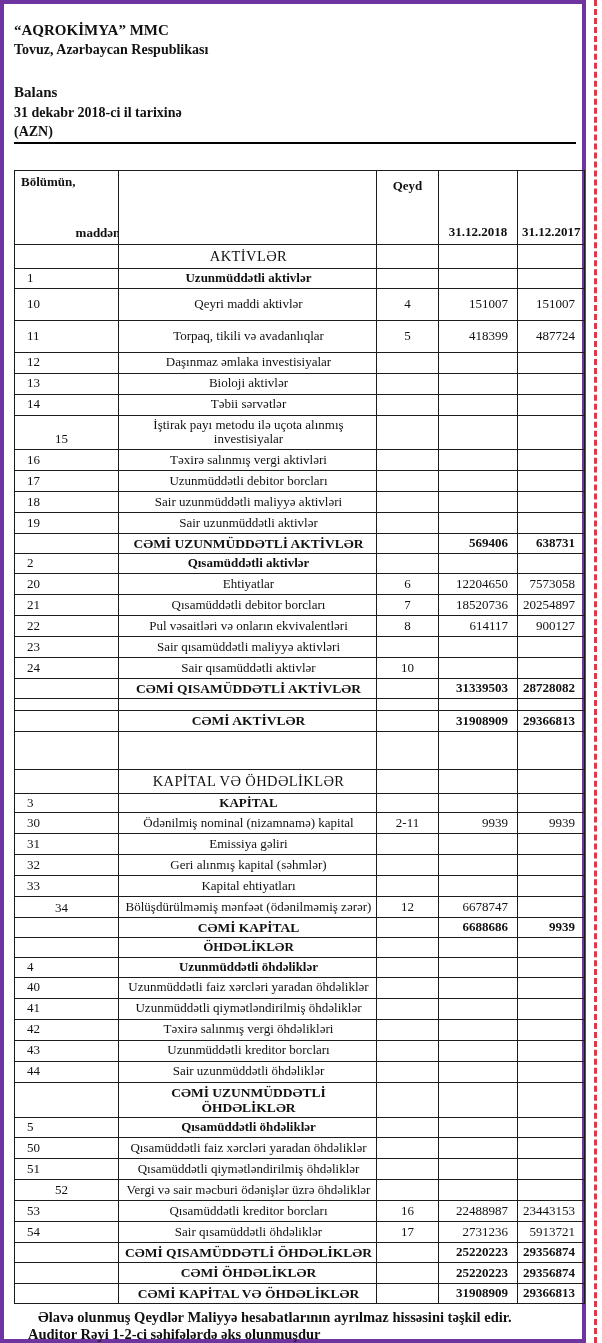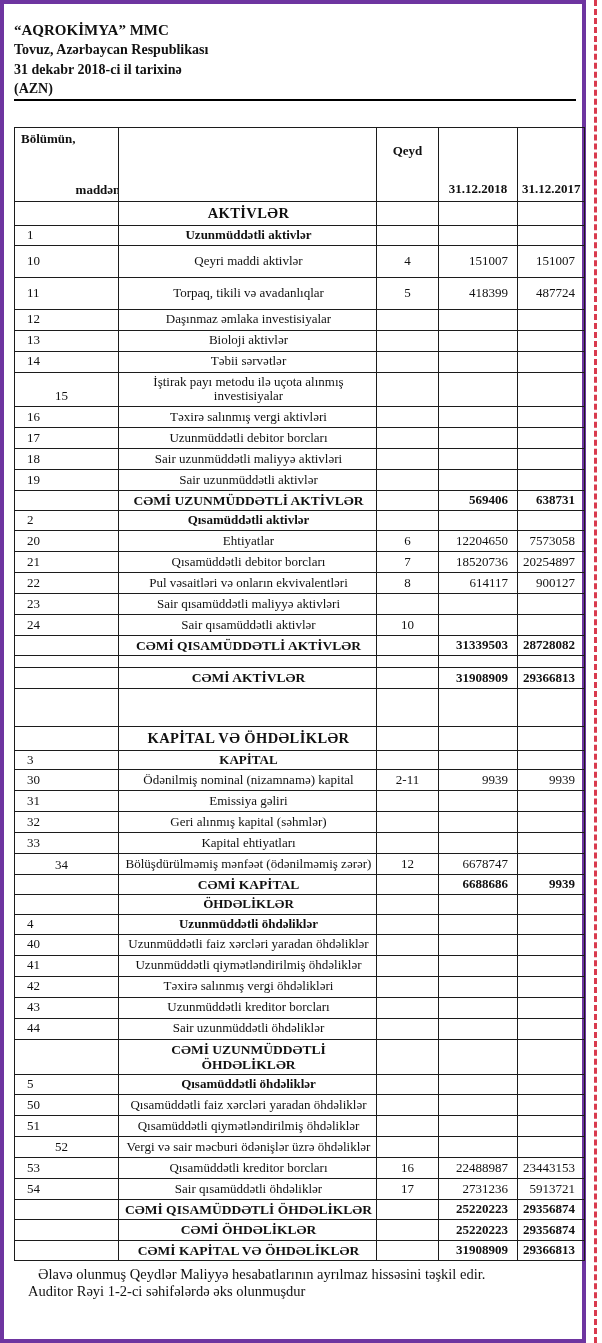--- a/index.html
+++ b/index.html
@@ -70,64 +70,65 @@
     display:flex;
     flex-direction:row;
     height:66px;
     text-align:left;
     padding-left:2px;
     font-size:13px;
   }
   .colhead-num-wrap .l2{margin-top:auto;}
   .colhead-num-wrap .l3{}
   th.colhead-desc{}
-  th.colhead-qeyd{vertical-align:top;text-align:center;font-size:13px;padding-top:16px;}
+  th.colhead-qeyd{vertical-align:top;text-align:center;font-size:13px;padding-top:8px;}
   th.colhead-year{vertical-align:bottom;text-align:center;font-size:13px;padding-bottom:4px;}
   td.col-num{padding-left:12px;text-align:left;}
   td.col-desc{padding-left:6px;text-align:center;}
   td.col-qeyd{text-align:center;}
   td.col-v2018,td.col-v2017{text-align:right;padding-right:9px;}
   tr.row-title td.col-desc{
     text-align:center;
-    font-weight:bold;
+    font-weight:normal;
     font-size:14.5px;
     letter-spacing:.4px;
   }
   tr.row-title td{height:24px;}
   tr.row-section td.col-desc{font-weight:bold;}
   tr.row-total td{font-weight:bold;}
   tr.row-total td.col-desc{font-size:13.5px;}
   tr.row-item td{height:21px;}
   tr.tall td{height:32px;}
   tr.row-blank td{height:12px;}
   tr.row-blank-tall td{height:38px;}
   td.vbottom{vertical-align:bottom;padding-left:40px;}
   
   .doc-footer{
     margin-top:5px;
-    font-weight:normal;
+    font-weight:bold;
     font-size:14.5px;
     line-height:1.22;
     padding-right:2px;
   }
   .doc-footer p{margin:0;}
   .doc-footer .p1{text-indent:24px;}
   .doc-footer .p2{text-indent:14px;}
 </style>
 </head>
 <body>
 
 <div class="frame"></div>
 <div class="dashed-edge"></div>
 
 <div class="content">
 
   <div class="doc-header">
     <div class="company">“AQROKİMYA” MMC</div>
     <div class="location">Tovuz, Azərbaycan Respublikası</div>
+    <div class="title">Balans</div>
     <div class="dateline">31 dekabr 2018-ci il tarixinə</div>
     <div class="currency">(AZN)</div>
     <hr class="header-rule">
   </div>
 
   <table>
     <colgroup>
       <col style="width:104px">
       <col style="width:258px">
       <col style="width:62px">

